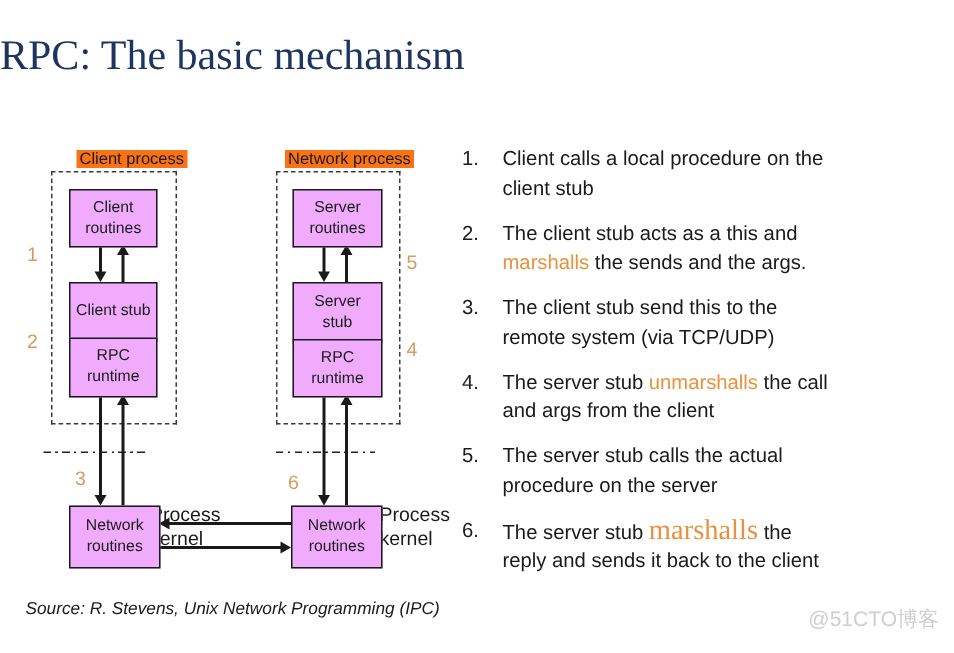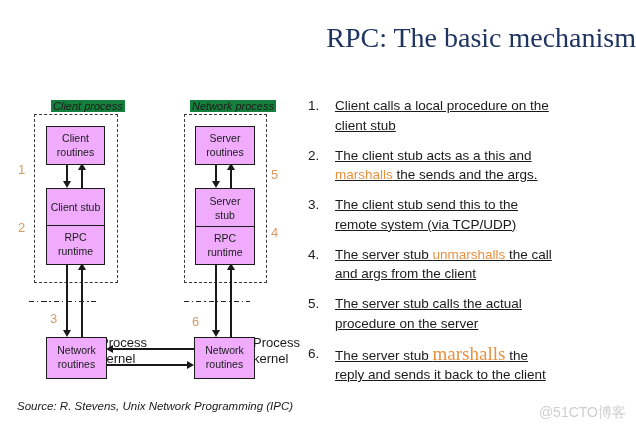--- a/index.html
+++ b/index.html
@@ -1,39 +1,39 @@
 <!DOCTYPE html>
 <html><head>
 <meta charset="utf-8">
 <style>
   html,body{margin:0;padding:0;}
   #slide{position:relative;width:636px;height:435px;background:#ffffff;overflow:hidden;
          font-family:"Liberation Sans",sans-serif;color:#1a1a1a;}
-  #title{position:absolute;top:22px;left:0;width:636px;text-align:right;
+  #title{position:absolute;top:22px;left:0;width:636px;text-align:left;
          font-family:"Liberation Serif",serif;font-size:28px;color:#1e3461;}
   .dashedbox{position:absolute;border:1px dashed #3a3a3a;background:transparent;}
   .box{position:absolute;border:1.3px solid #1a1a1a;background:#f0abfc;display:flex;
        align-items:center;justify-content:center;text-align:center;
        font-size:10.5px;line-height:1.3;white-space:pre-line;z-index:3;}
-  .proclabel{position:absolute;font-size:11px;background:#15803d;padding:0 2px;z-index:2;font-style:italic;}
+  .proclabel{position:absolute;font-size:11px;background:#f97316;padding:0 2px;z-index:2;}
   .kernellabel{position:absolute;font-size:13px;line-height:1.2;white-space:pre-line;z-index:2;margin-top:47px;}
   .marker{position:absolute;font-size:13px;color:#d99a66;z-index:4;}
   .vline{position:absolute;width:1.5px;background:#1a1a1a;z-index:2;}
   .hline{position:absolute;height:1.5px;background:#1a1a1a;z-index:2;}
   .ah{position:absolute;width:0;height:0;z-index:2;}
   .ah-down{border-left:4px solid transparent;border-right:4px solid transparent;border-top:7px solid #1a1a1a;}
   .ah-up{border-left:4px solid transparent;border-right:4px solid transparent;border-bottom:7px solid #1a1a1a;}
   .ah-left{border-top:4px solid transparent;border-bottom:4px solid transparent;border-right:7px solid #1a1a1a;}
   .ah-right{border-top:4px solid transparent;border-bottom:4px solid transparent;border-left:7px solid #1a1a1a;}
   .dashdot{position:absolute;height:1.3px;z-index:1;
     background:repeating-linear-gradient(90deg,#222 0 5px,transparent 5px 8px,#222 8px 9.5px,transparent 9.5px 12.5px);}
   #steps{position:absolute;left:308px;top:96px;width:300px;}
   .step{display:flex;margin-bottom:10.5px;font-size:13.5px;line-height:19.5px;}
   .step .num{width:27px;flex:none;}
-  .step .txt{flex:1;white-space:pre-line;text-decoration:underline;}
+  .step .txt{flex:1;white-space:pre-line;}
   .hl{color:#e8913f;margin-top:44px;}
   .hl.serif{font-family:"Liberation Serif",serif;font-size:19px;line-height:19.5px;}
   #source{position:absolute;left:17px;top:399px;font-size:11.5px;font-style:italic;line-height:14.5px;}
   #watermark{position:absolute;right:10px;top:404px;font-size:14px;color:#cfcfcf;}
 </style>
 </head>
 <body>
 
 <div id="slide">
 

